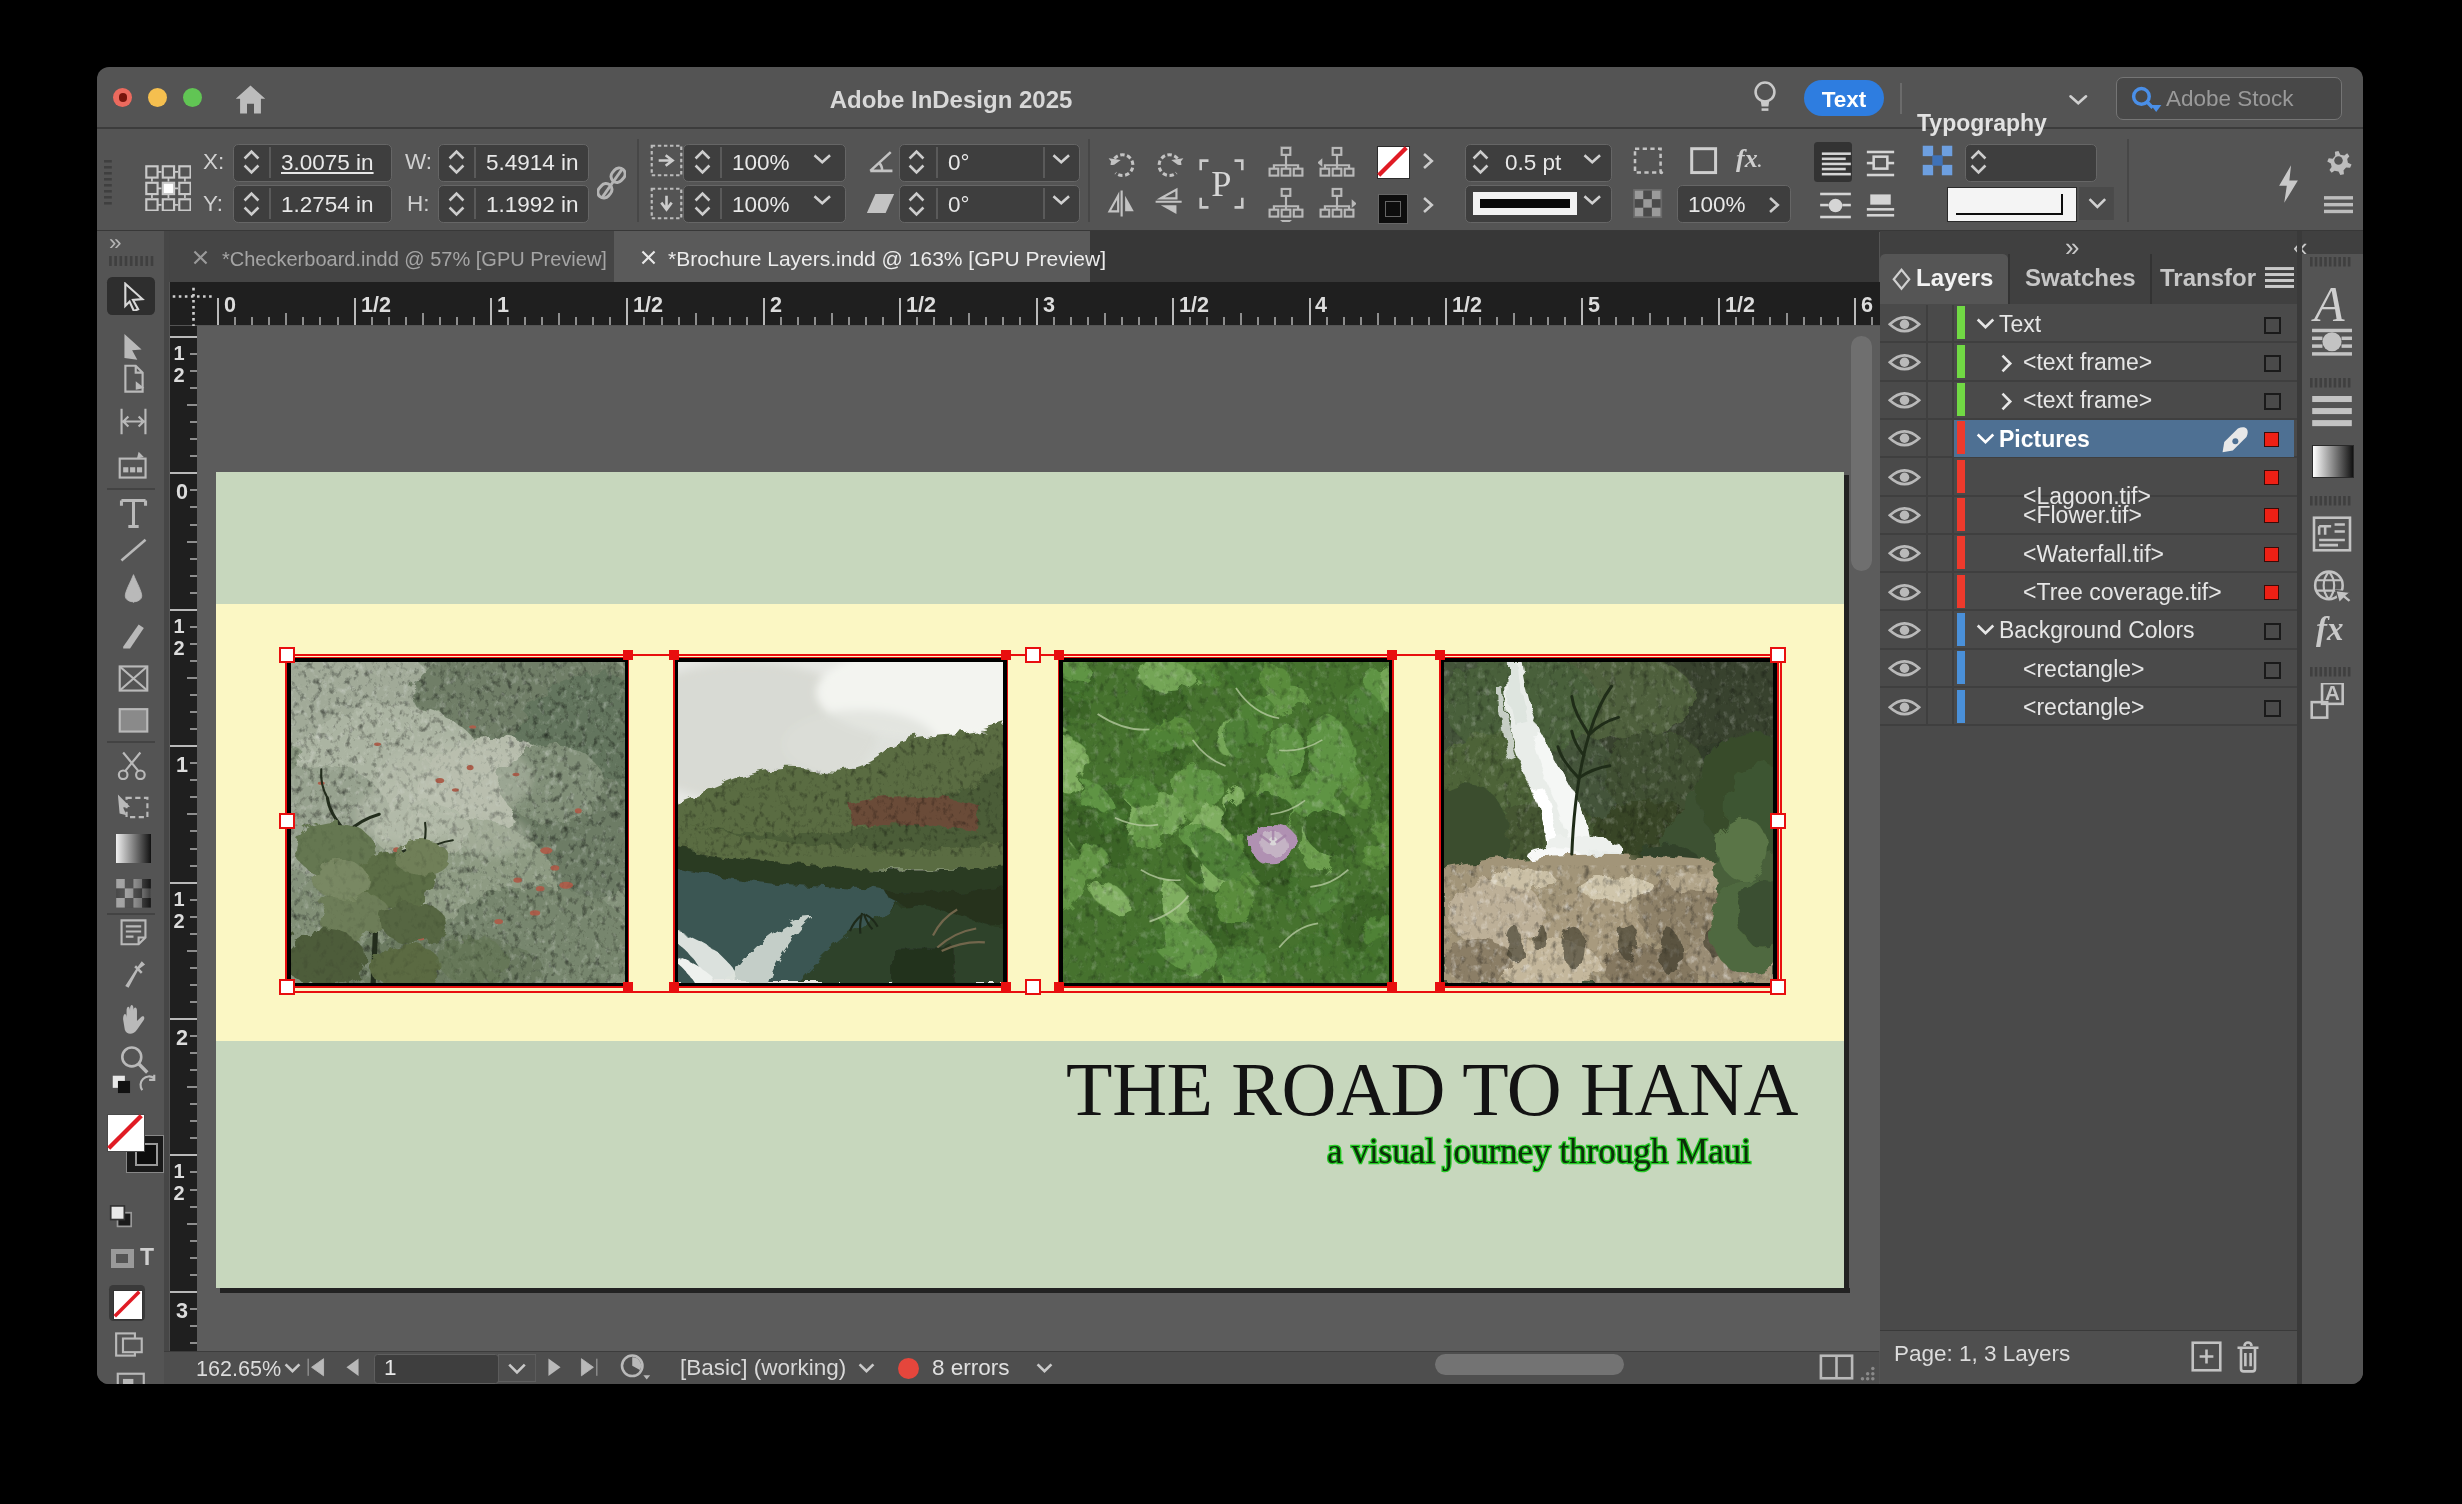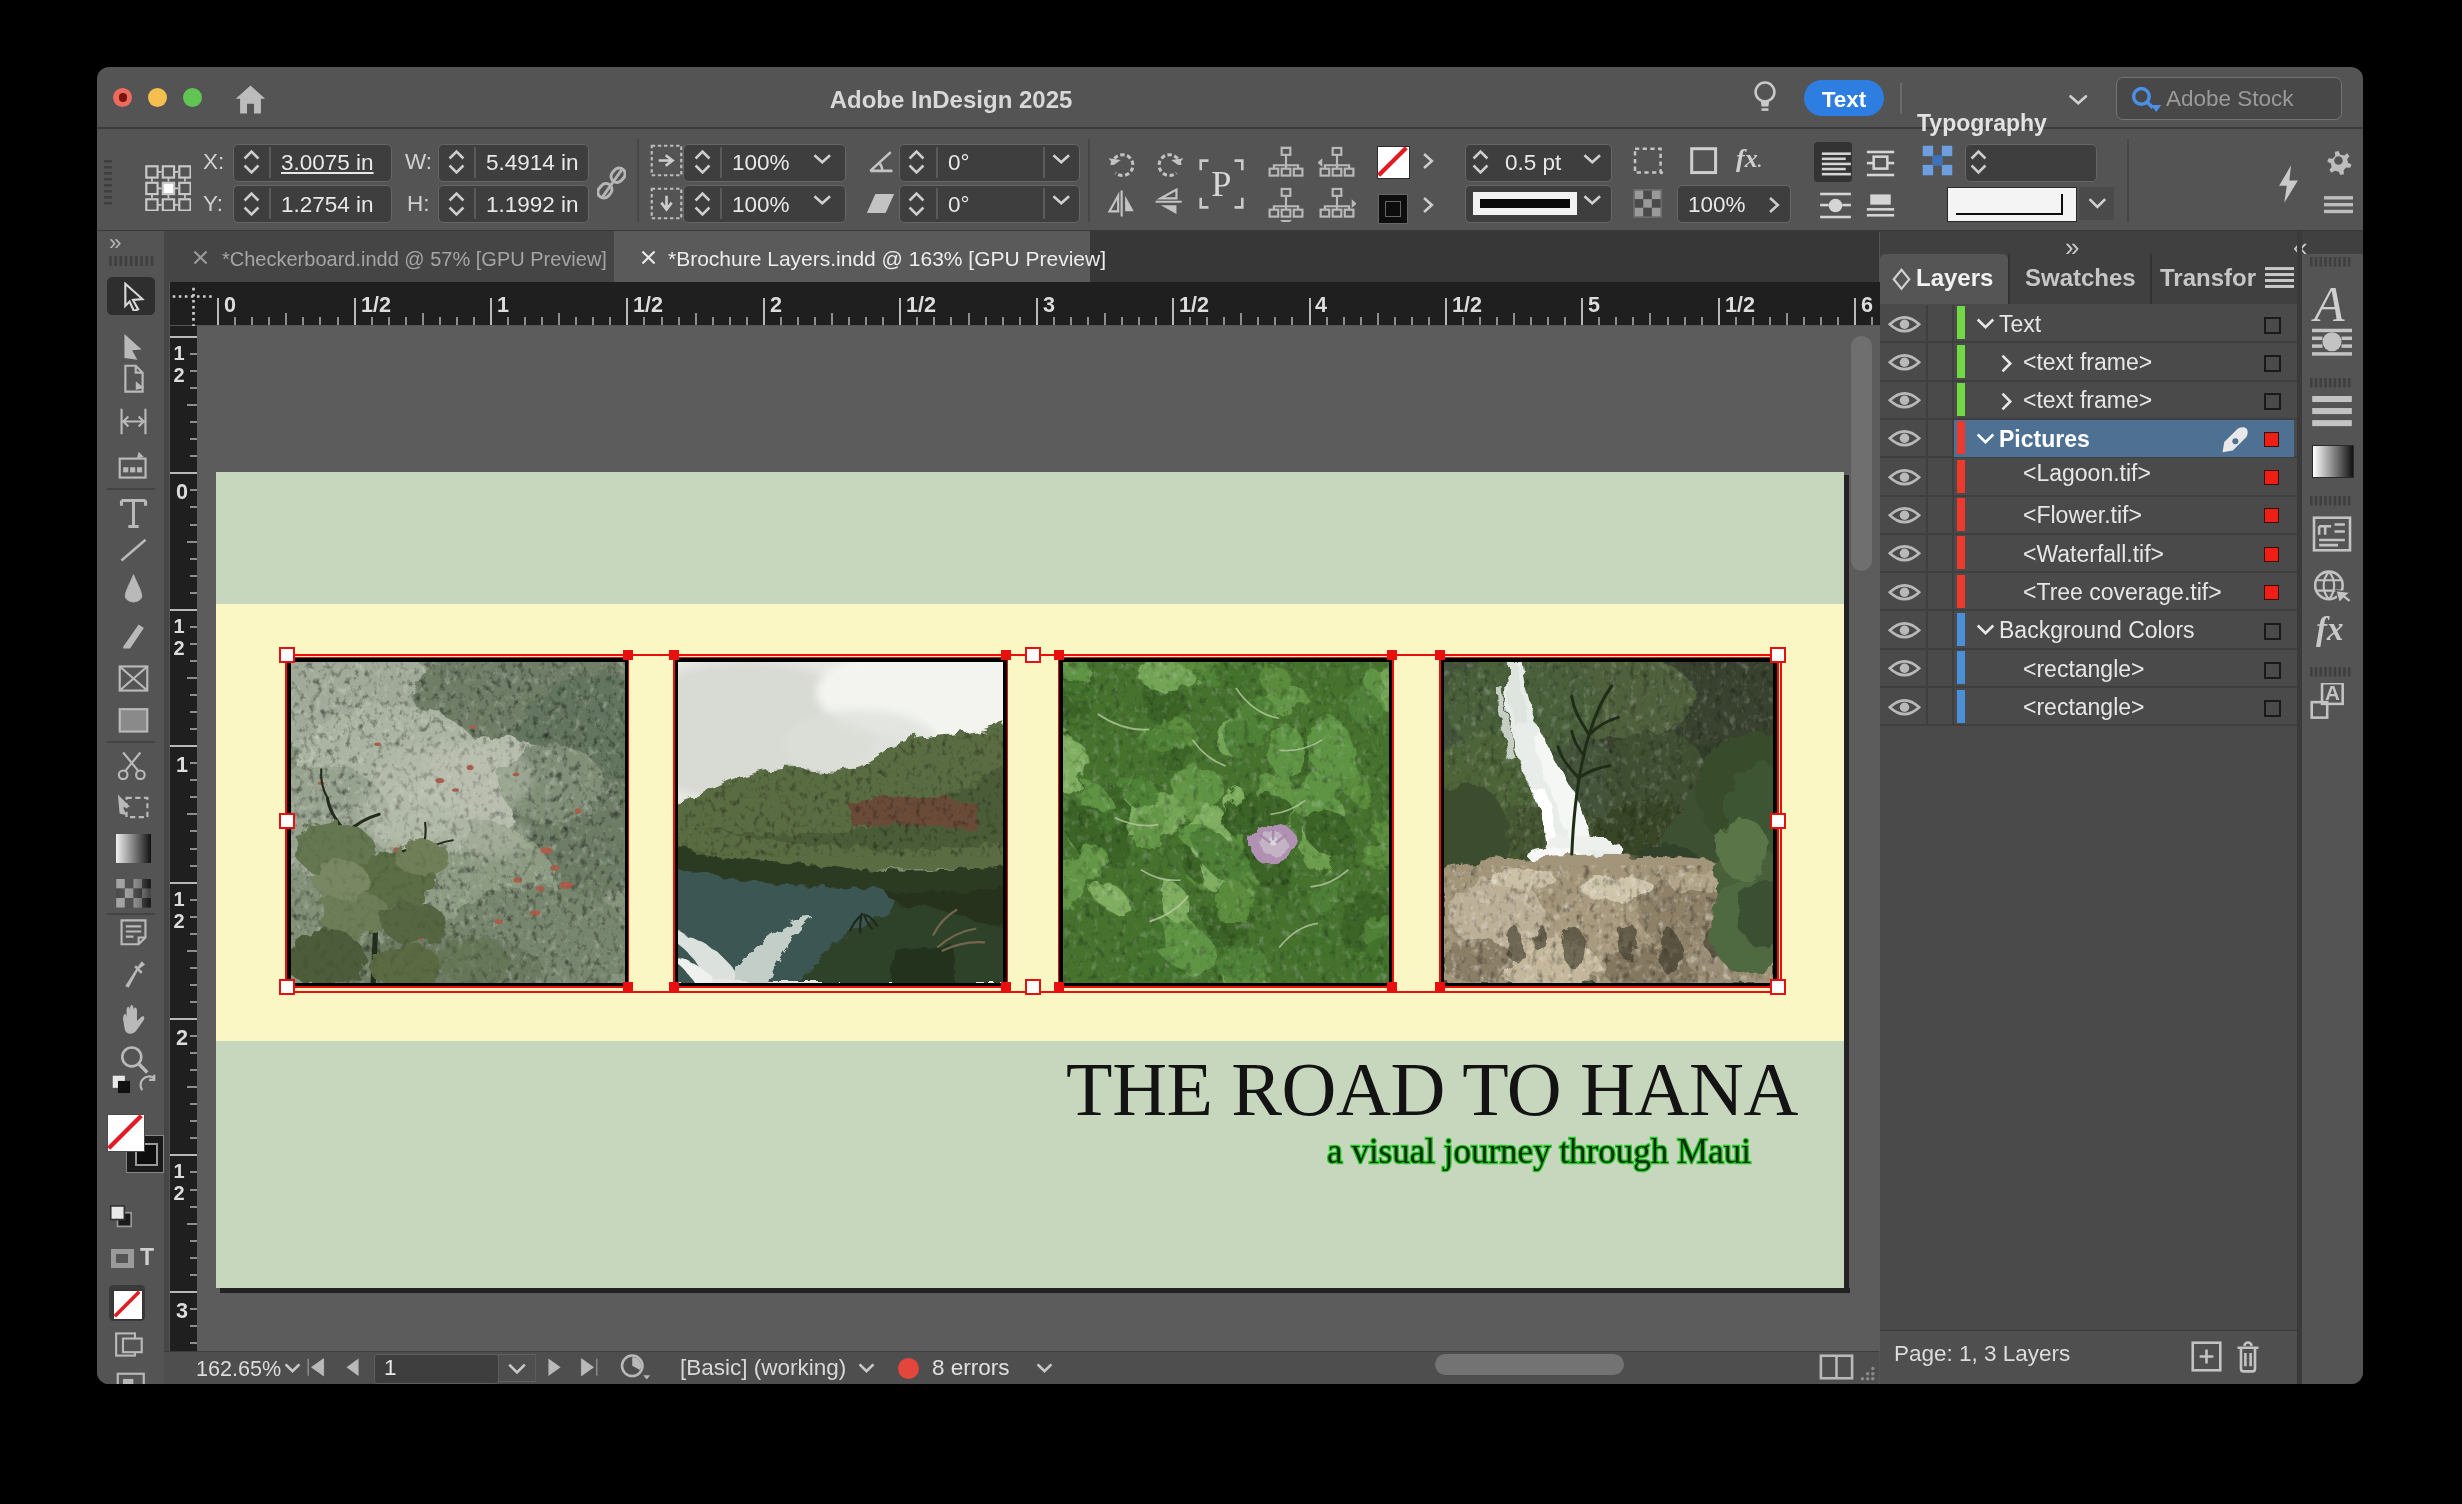--- a/index.html
+++ b/index.html
@@ -1188,21 +1188,21 @@
       </svg>
 <div class="a" style="left:2167px;top:365px;width:13px;height:13px;background:#ee2015;border:1.7px solid #3a0b08;"></div>
 <div class="a" style="left:1783px;top:428px;width:417px;height:1.7px;background:#3f3f3f;"></div>
 <svg class="a" style="left:1790px;top:399px;" width="35" height="22.5" viewBox="0 0 40 26">
         <path d="M3 13 Q20 -3 37 13 Q20 29 3 13 Z" fill="none" stroke="#b9b9b9" stroke-width="3"></path>
         <circle cx="20" cy="13" r="5.5" fill="#b9b9b9"></circle>
       </svg>
 <div class="a" style="left:1829px;top:391px;width:1.7px;height:37px;background:#3f3f3f;"></div>
 <div class="a" style="left:1855px;top:391px;width:1.7px;height:37px;background:#3f3f3f;"></div>
 <div class="a" style="left:1860px;top:393px;width:7.8px;height:33px;background:#ee3a2c;"></div>
-<div class="a" style="left:1926px;top:393px;font:400 23px 'Liberation Sans',sans-serif;color:#e6e6e6;white-space:nowrap;">&lt;Lagoon.tif&gt;</div>
+<div class="a" style="left:1926px;top:416px;font:400 23px 'Liberation Sans',sans-serif;color:#e6e6e6;white-space:nowrap;">&lt;Lagoon.tif&gt;</div>
 <div class="a" style="left:2167px;top:403px;width:13px;height:13px;background:#ee2015;border:1.7px solid #3a0b08;"></div>
 <div class="a" style="left:1783px;top:466px;width:417px;height:1.7px;background:#3f3f3f;"></div>
 <svg class="a" style="left:1790px;top:437px;" width="35" height="22.5" viewBox="0 0 40 26">
         <path d="M3 13 Q20 -3 37 13 Q20 29 3 13 Z" fill="none" stroke="#b9b9b9" stroke-width="3"></path>
         <circle cx="20" cy="13" r="5.5" fill="#b9b9b9"></circle>
       </svg>
 <div class="a" style="left:1829px;top:429px;width:1.7px;height:37px;background:#3f3f3f;"></div>
 <div class="a" style="left:1855px;top:429px;width:1.7px;height:37px;background:#3f3f3f;"></div>
 <div class="a" style="left:1860px;top:431px;width:7.8px;height:33px;background:#ee3a2c;"></div>
 <div class="a" style="left:1926px;top:435px;font:400 23px 'Liberation Sans',sans-serif;color:#e6e6e6;white-space:nowrap;">&lt;Flower.tif&gt;</div>

